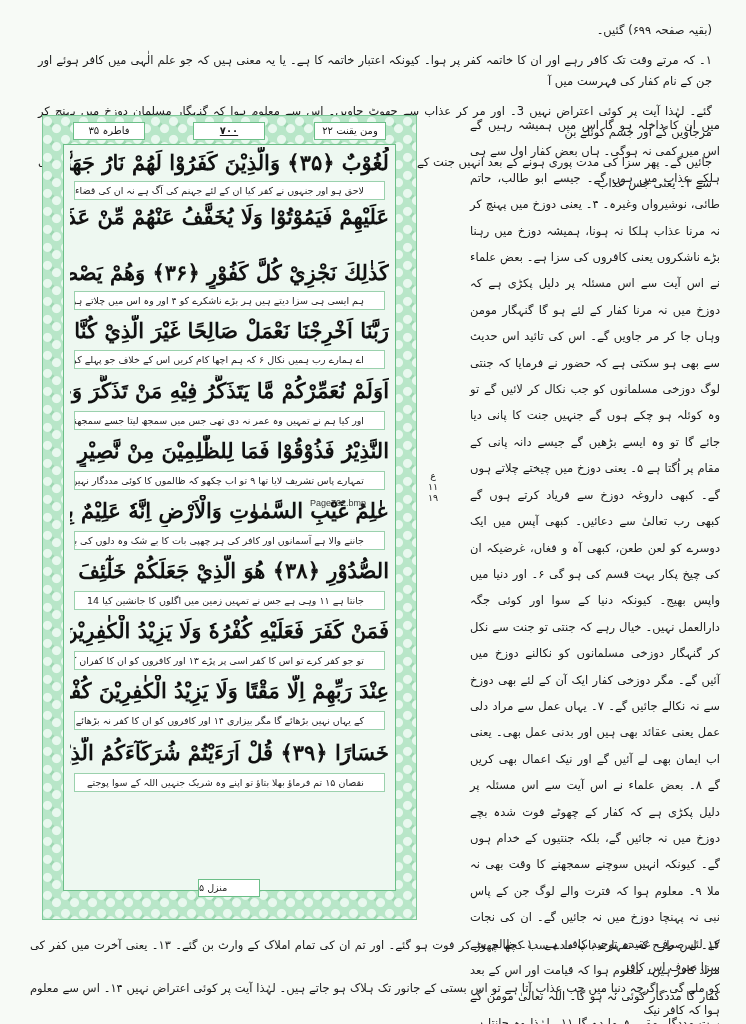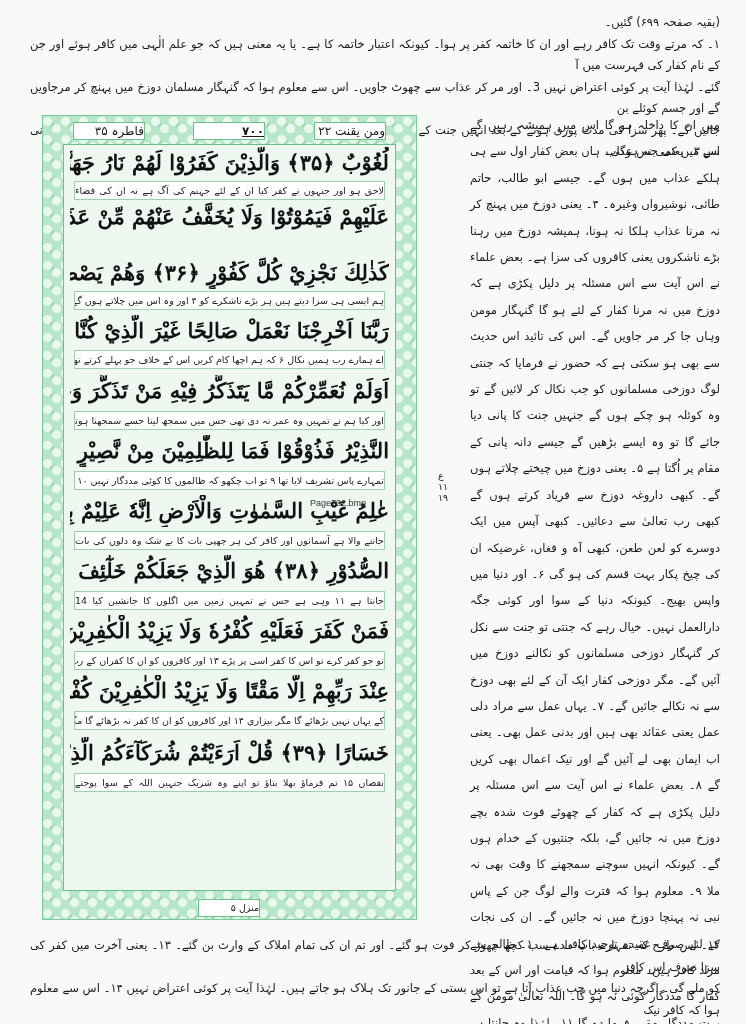--- a/index.html
+++ b/index.html
@@ -1,41 +1,41 @@
 <!DOCTYPE html>
 <html><head>
 <meta charset="utf-8">
 <style>
   html,body{margin:0;padding:0;}
   body{width:746px;height:1024px;background:#f7faf6;position:relative;overflow:hidden;font-family:"DejaVu Sans",sans-serif;color:#1a1a1a;}
   .rtl{direction:rtl;text-align:justify;text-align-last:right;}
   .top-notes{position:absolute;left:30px;top:12px;width:690px;font-size:11.5px;line-height:21.5px;}
-  .top-notes p{margin:0;}
+  .top-notes p{margin:8px;}
   .bottom-notes{position:absolute;left:30px;top:935px;width:690px;font-size:11.5px;line-height:21.5px;}
   .bottom-notes p{margin:0;}
   .side-notes{position:absolute;left:470px;top:112px;width:250px;font-size:11.5px;line-height:26.4px;}
   .side-notes p{margin:0;}
 
   .frame{position:absolute;left:42px;top:115px;width:373px;height:803px;background:#b8e6c8;border:1px solid #7dc898;
     background-image:
       radial-gradient(circle at 25% 30%, #e8f8ee 0 4px, transparent 5px),
       radial-gradient(circle at 75% 70%, #e8f8ee 0 4px, transparent 5px),
       radial-gradient(circle at 50% 50%, #9fd8b3 0 2px, transparent 3px);
     background-size:18px 18px;}
   .frame-inner{position:absolute;left:20px;top:28px;right:20px;bottom:28px;background:#eef8f1;border:1px solid #6cbf88;}
-  .header-box{position:absolute;top:6px;height:16px;background:#ffffff;border:1px solid #6cbf88;font-size:12px;line-height:16px;text-align:right;direction:rtl;}
+  .header-box{position:absolute;top:6px;height:16px;background:#ffffff;border:1px solid #6cbf88;font-size:10px;line-height:16px;text-align:center;direction:rtl;}
   .hb-right{right:30px;width:70px;}
   .hb-center{left:150px;width:70px;font-weight:bold;text-decoration:underline;}
   .hb-left{left:30px;width:70px;}
-  .footer-box{position:absolute;bottom:2px;left:155px;width:60px;height:16px;background:#fff;border:1px solid #6cbf88;font-size:9.5px;line-height:16px;text-align:right;direction:rtl;margin-top:24px;}
+  .footer-box{position:absolute;bottom:22px;left:155px;width:60px;height:16px;background:#fff;border:1px solid #6cbf88;font-size:9.5px;line-height:16px;text-align:left;direction:rtl;margin-top:24px;}
 
   .verse{position:absolute;left:6px;right:6px;height:32px;font-family:"DejaVu Serif",serif;font-size:21px;line-height:32px;direction:rtl;text-align:justify;text-align-last:justify;font-weight:bold;color:#111;white-space:nowrap;overflow:hidden;}
-  .trans{position:absolute;left:10px;right:10px;height:17px;background:#ffffff;border:1px solid #9bd1ad;font-size:9.5px;line-height:17px;direction:rtl;text-align:justify;text-align-last:justify;padding:0 0;white-space:nowrap;overflow:hidden;color:#222;}
+  .trans{position:absolute;left:10px;right:10px;height:17px;background:#ffffff;border:1px solid #9bd1ad;font-size:9.5px;line-height:17px;direction:rtl;text-align:justify;text-align-last:justify;padding:0 20px;white-space:nowrap;overflow:hidden;color:#222;}
   .watermark{position:absolute;left:310px;top:479px;font-size:9px;color:#333;font-family:"Liberation Sans",sans-serif;margin-top:19px;}
-  .ruku{position:absolute;left:438px;top:470px;width:16px;font-size:9.5px;line-height:11px;text-align:left;color:#222;}
+  .ruku{position:absolute;left:425px;top:470px;width:16px;font-size:9.5px;line-height:11px;text-align:center;color:#222;}
 </style>
 </head>
 <body>
 
 <div class="top-notes rtl">
   <p>(بقیہ صفحہ ۶۹۹) گئیں۔</p>
   <p>۱۔ کہ مرتے وقت تک کافر رہے اور ان کا خاتمہ کفر پر ہوا۔ کیونکہ اعتبار خاتمہ کا ہے۔ یا یہ معنی ہیں کہ جو علم الٰہی میں کافر ہوئے اور جن کے نام کفار کی فہرست میں آ</p>
   <p>گئے۔ لہٰذا آیت پر کوئی اعتراض نہیں 3۔ اور مر کر عذاب سے چھوٹ جاویں۔ اس سے معلوم ہوا کہ گنہگار مسلمان دوزخ میں پہنچ کر مرجاویں گے اور جسم کوئلے بن</p>
   <p>جائیں گے۔ پھر سزا کی مدت پوری ہونے کے بعد انہیں جنت کے پاس رکھ کر وہاں کا پانی دیا جائے گا جن سے وہ ایسے اُگیں گے جیسے دانے پانی سے ۳۔ یعنی جس عذاب</p>
 </div>

